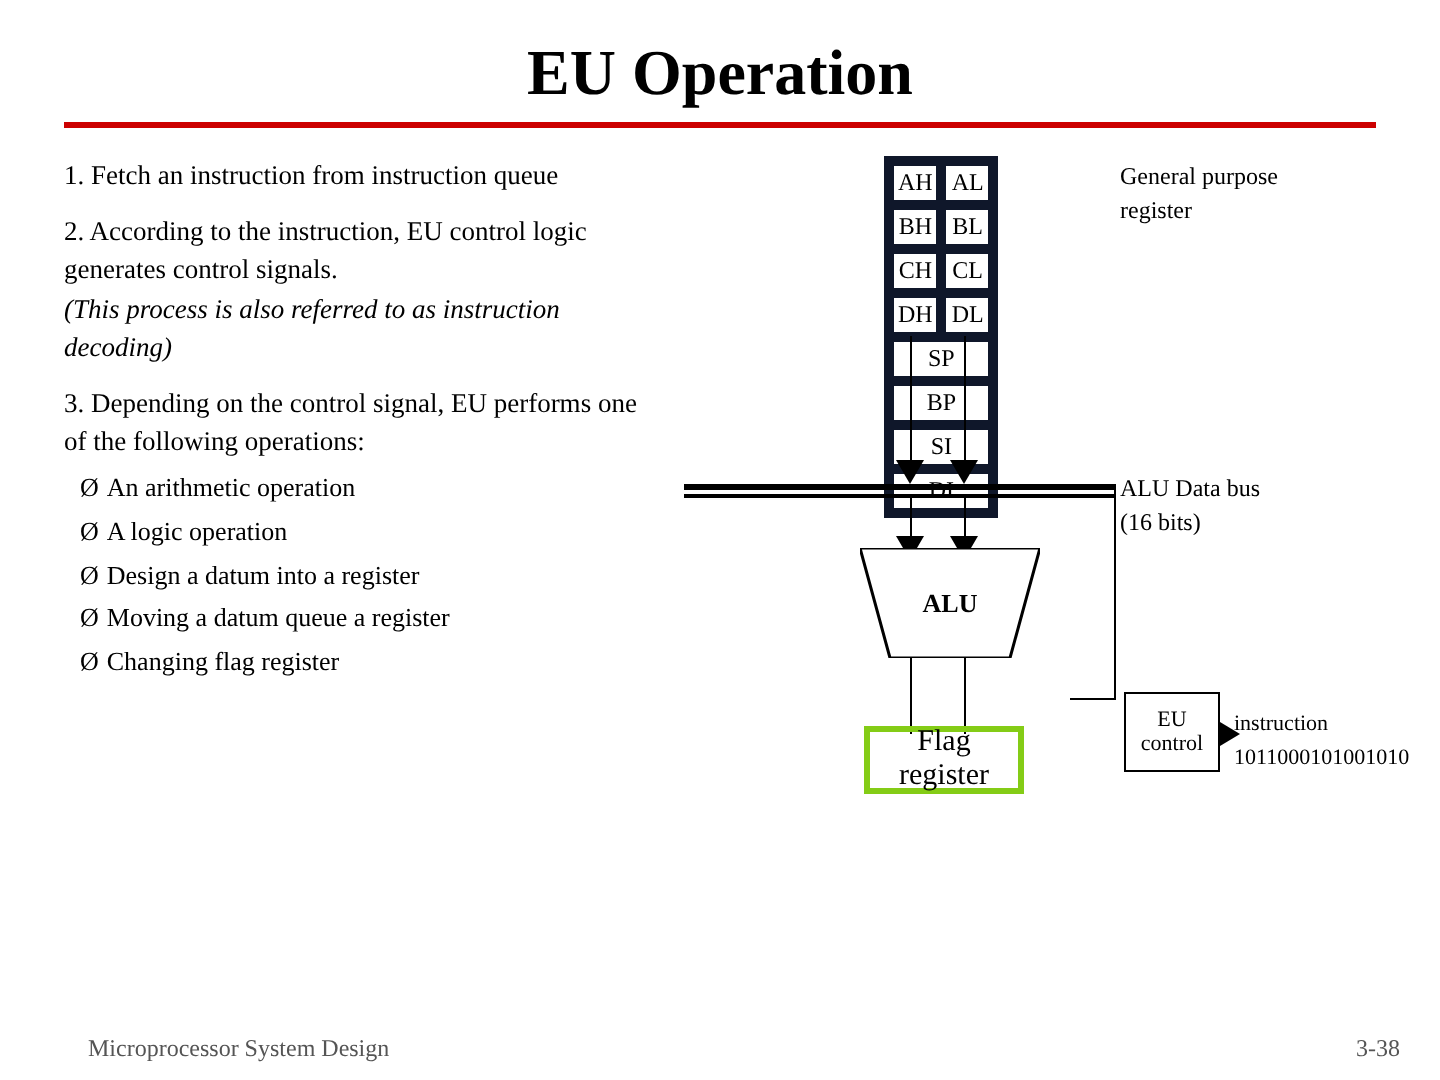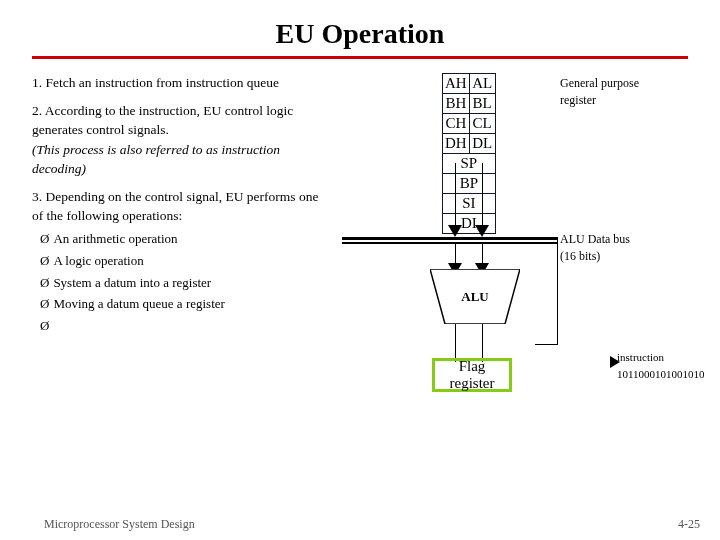--- a/index.html
+++ b/index.html
@@ -16,21 +16,21 @@
       width: 720px;
       height: 540px;
       padding: 18px 32px 10px 32px;
       position: relative;
     }
     .title-section {
       text-align: center;
       margin-bottom: 6px;
     }
     .title {
-      font-size: 28px;
+      font-size: 32px;
       font-weight: bold;
       color: #000;
     }
     .red-line {
       height: 3px;
       background: #c00;
       margin-bottom: 14px;
     }
     .content {
       display: flex;
@@ -75,25 +75,25 @@
       height: 360px;
     }
     
     .reg-table {
       position: absolute;
       top: 0;
       left: 100px;
       border-collapse: collapse;
     }
     .reg-table td {
-      border: 1px solid #0f172a;
+      border: 5px solid #0f172a;
       width: 26px;
       height: 18px;
       text-align: center;
-      font-size: 15px;
+      font-size: 12px;
       padding: 1px 2px;
     }
     .reg-label {
       position: absolute;
       top: 2px;
       left: 218px;
       font-size: 12px;
       line-height: 1.4;
       font-family: Liberation Serif, serif;
     }
@@ -184,28 +184,29 @@
           <div class="sub-item">
             <span class="arrow-bullet">Ø</span>
             <span>An arithmetic operation</span>
           </div>
           <div class="sub-item">
             <span class="arrow-bullet">Ø</span>
             <span>A logic operation</span>
           </div>
           <div class="sub-item">
             <span class="arrow-bullet">Ø</span>
-            <span>System a datum into a register</span>
+            <span>Design a datum into a register</span>
           </div>
           <div class="sub-item">
             <span class="arrow-bullet">Ø</span>
             <span>Moving a datum queue a register</span>
           </div>
           <div class="sub-item">
             <span class="arrow-bullet">Ø</span>
+            <span>Changing flag register</span>
           </div>
         </div>
       </div>
     </div>
 
     <div class="right-col">
       <div class="diagram">
 
         <table class="reg-table">
           <tbody>
@@ -276,28 +277,31 @@
         <div class="flag-reg">
           <div class="flag-box">
             <span>Flag register</span>
           </div>
         </div>
 
         <div style="position:absolute; top:164px; left:215px; width:1px; height:108px; background:#000;"></div>
 
         <div style="position:absolute; top:271px; left:193px; width:22px; height:1px; background:#000;"></div>
 
+        <div class="eu-box">
+          <span>EU<br>control</span>
+        </div>
 
         <div style="position:absolute; top:283px; left:268px; width:0; height:0; border-top:6px solid transparent; border-bottom:6px solid transparent; border-left:10px solid #000;"></div>
 
         <div class="instr-label">
           <span>instruction<br>1011000101001010</span>
         </div>
 
       </div>
     </div>
   </div>
 
   <div class="bottom-bar">
     <span>Microprocessor System Design</span>
-    <span>4-25</span>
+    <span>3-38</span>
   </div>
 </div>
 
 </body></html>

